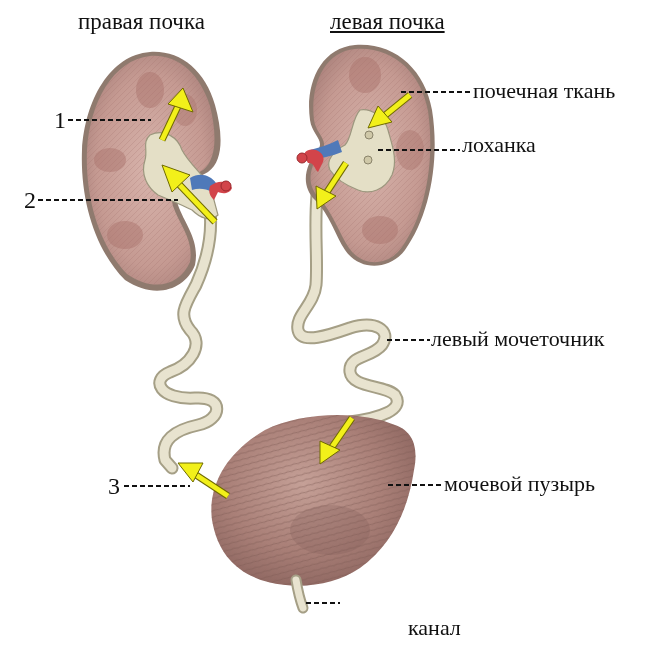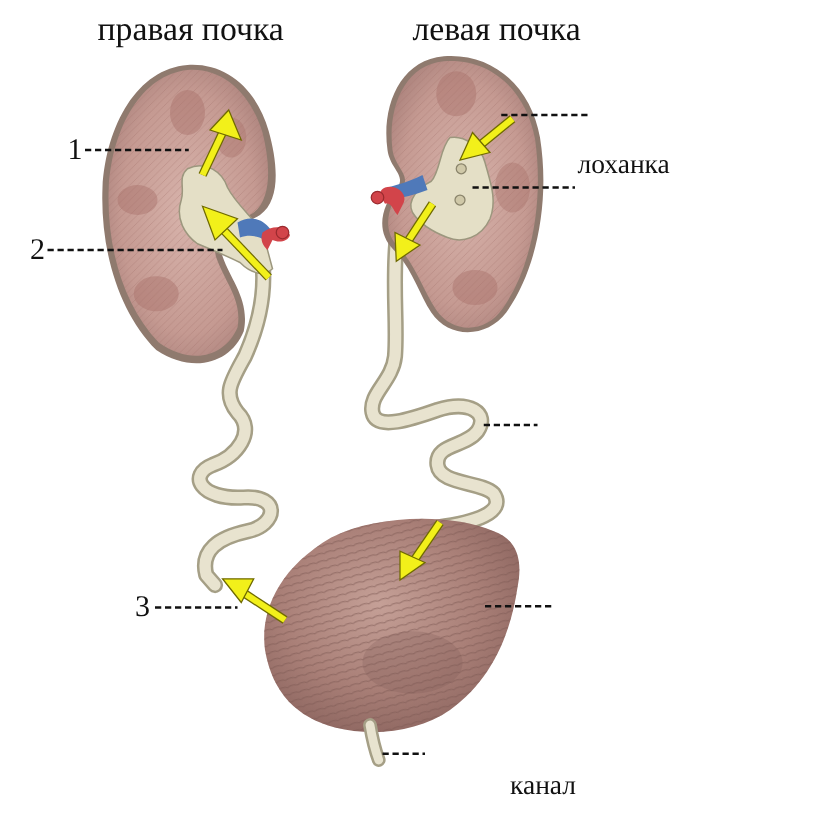--- a/index.html
+++ b/index.html
@@ -6,21 +6,21 @@
   #stage { position: relative; width: 670px; height: 662px; overflow: hidden; background: #fff; }
   svg.art { position: absolute; left: 0; top: 0; }
   .lbl {
     position: absolute;
     font-family: "Liberation Serif", "DejaVu Serif", serif;
     color: #111;
     font-size: 22px;
     line-height: 1;
     white-space: nowrap;
   }
-  .title { font-size: 27px; }
+  .title { font-size: 23px; }
   .num { font-size: 24px; }
 </style>
 </head>
 <body>
 
 <div id="stage">
 
   <svg class="art" width="670" height="662" viewBox="0 0 670 662">
     <defs>
       <radialGradient id="kidGrad" cx="50%" cy="50%" r="60%">
@@ -138,22 +138,25 @@
       </g>
       <g>
         <line x1="228" y1="496" x2="193" y2="473" stroke="#6f6a00" stroke-width="7"></line>
         <line x1="228" y1="496" x2="193" y2="473" stroke="#f2f01a" stroke-width="5"></line>
         <polygon points="178,463 203,463 193,482" fill="#f2f01a" stroke="#6f6a00" stroke-width="1"></polygon>
       </g>
     </g>
   </svg>
 
   <div class="lbl title" style="left:78px; top:10px;">правая почка</div>
-  <div class="lbl title" style="left:330px; top:10px;">левая почка</div>
+  <div class="lbl title" style="left:330px; top:10px;text-decoration:underline;">левая почка</div>
 
   <div class="lbl num" style="left:54px; top:108px;">1</div>
   <div class="lbl num" style="left:24px; top:188px;">2</div>
   <div class="lbl num" style="left:108px; top:474px;">3</div>
 
-  <div class="lbl" style="left:462px; top:120px;">лоханка</div>
+  <div class="lbl" style="left:473px; top:80px;">почечная ткань</div>
+  <div class="lbl" style="left:462px; top:134px;">лоханка</div>
+  <div class="lbl" style="left:431px; top:328px;">левый мочеточник</div>
+  <div class="lbl" style="left:444px; top:473px;">мочевой пузырь</div>
   <div class="lbl" style="left:408px; top:617px;font-family:Liberation Serif, serif;">канал</div>
 
 </div>
 
 </body></html>

